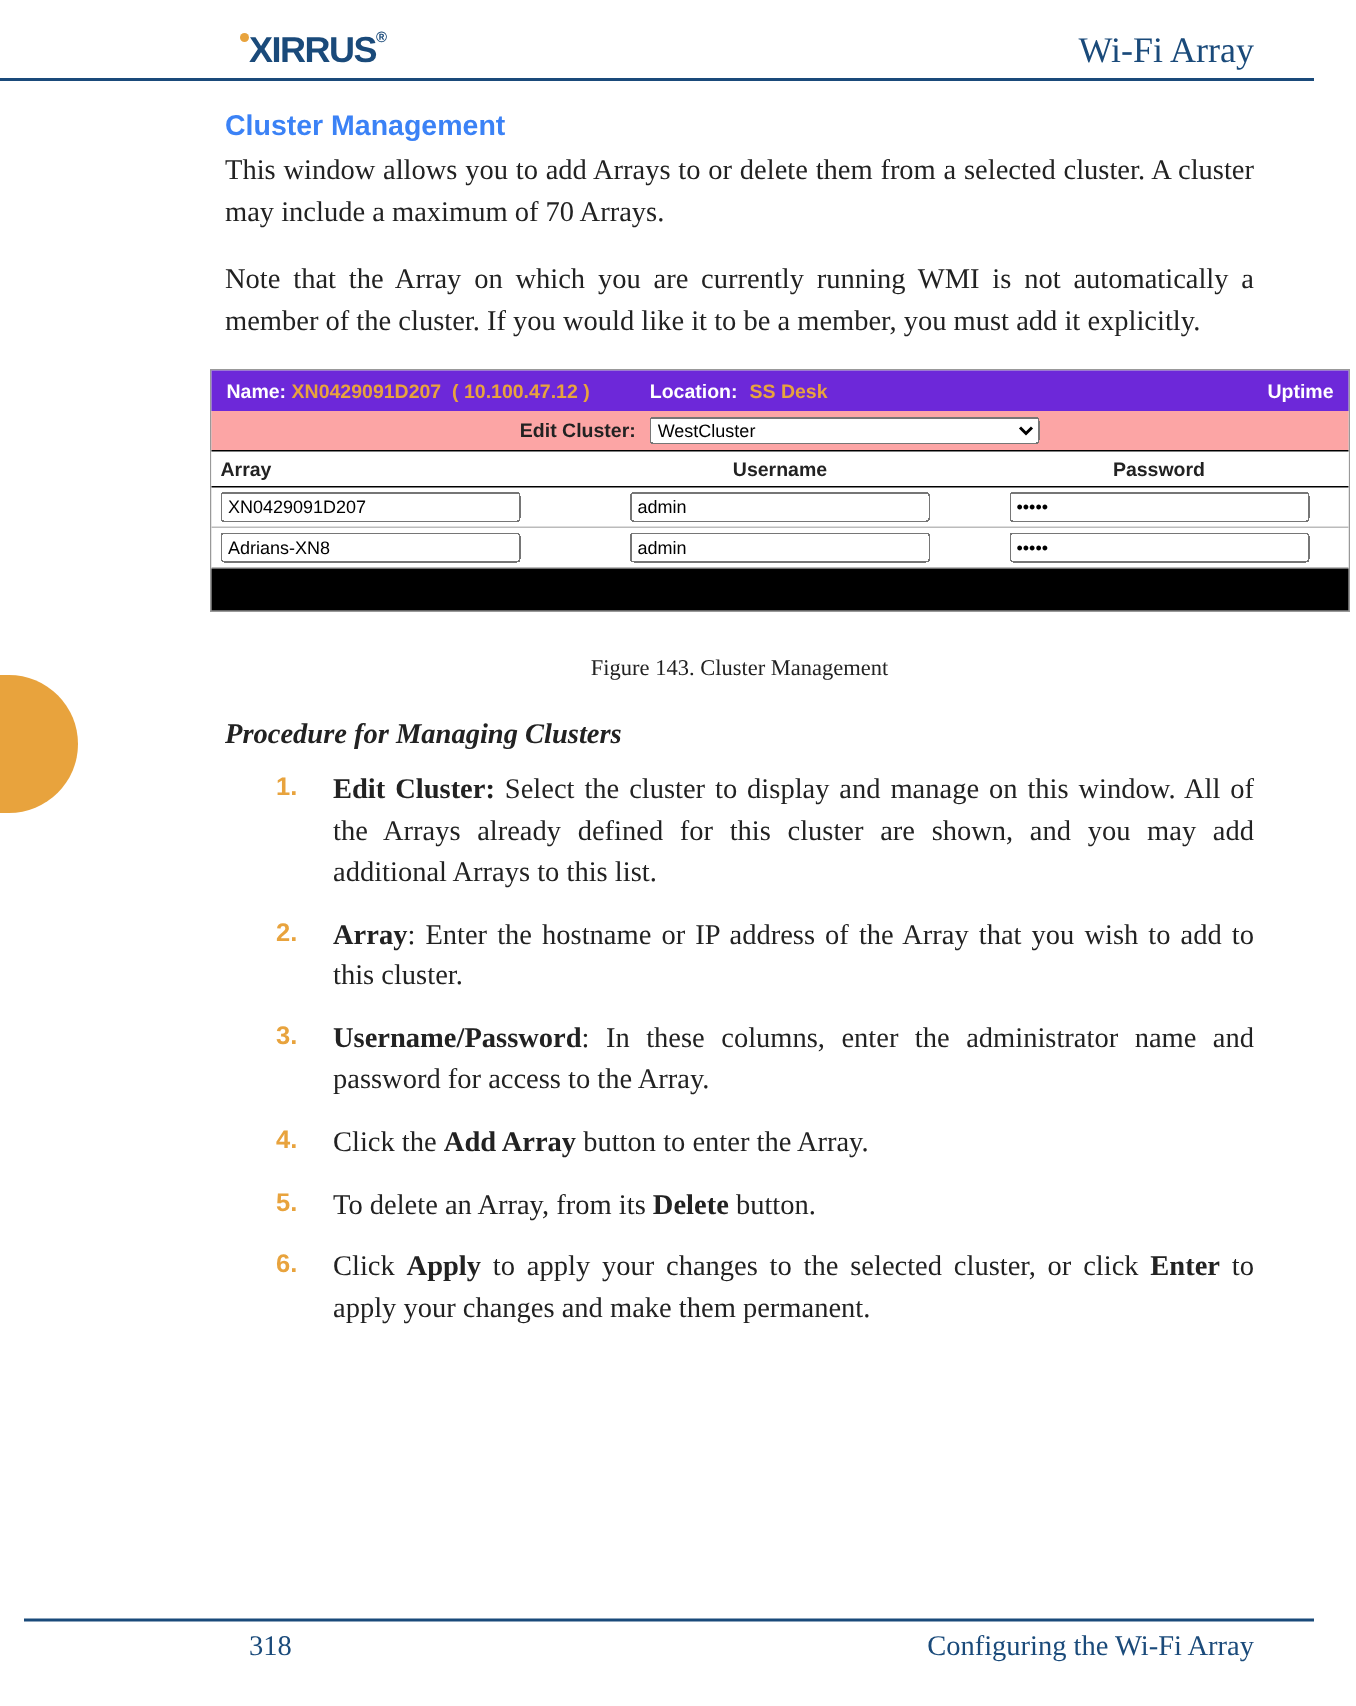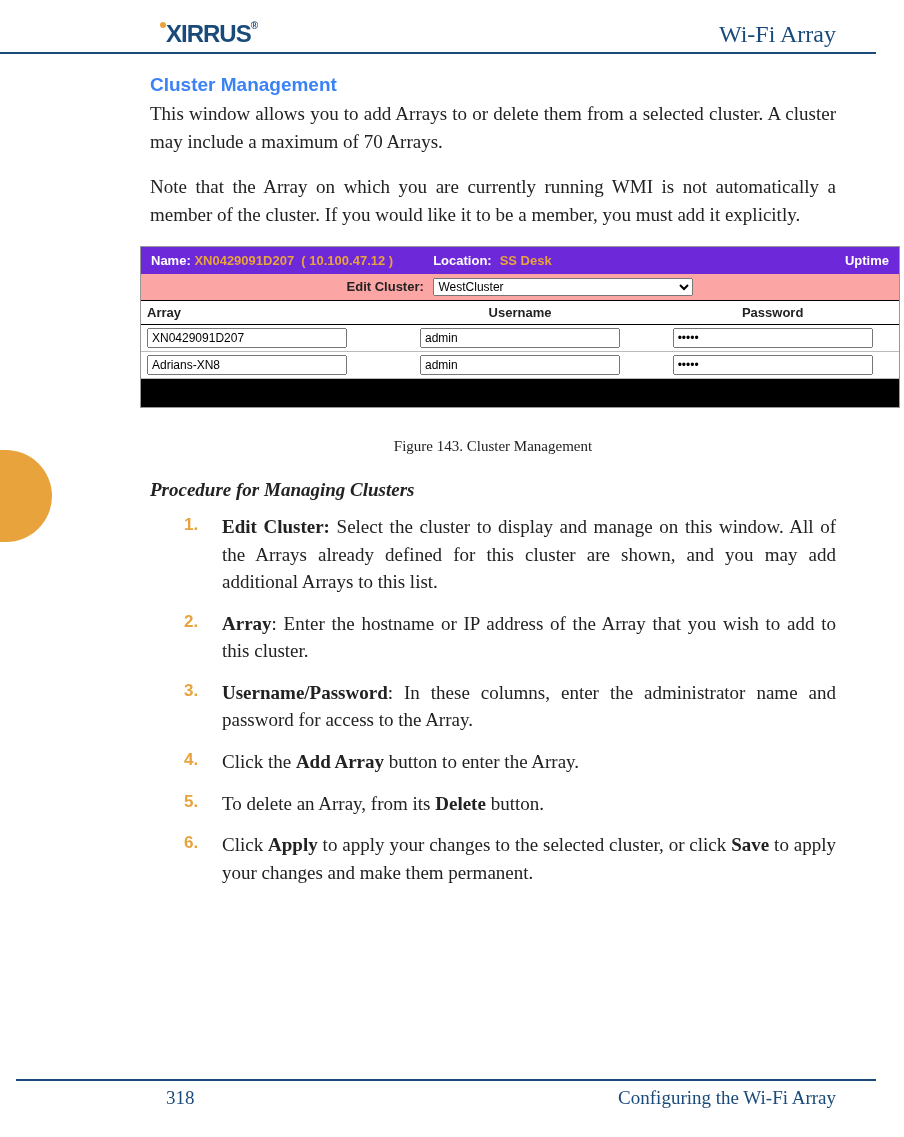--- a/index.html
+++ b/index.html
@@ -239,21 +239,21 @@
       <li>
         <span class="num">4.</span>
         <span>Click the </span><b>Add Array</b><span> button to enter the Array.</span>
       </li>
       <li>
         <span class="num">5.</span>
         <span>To delete an Array, from its </span><b>Delete</b><span> button.</span>
       </li>
       <li>
         <span class="num">6.</span>
-        <span>Click </span><b>Apply</b><span> to apply your changes to the selected cluster, or click </span><b>Save</b><span> to apply your changes and make them permanent.</span>
+        <span>Click </span><b>Apply</b><span> to apply your changes to the selected cluster, or click </span><b>Enter</b><span> to apply your changes and make them permanent.</span>
       </li>
     </ol>
   </div>
 
   <div class="footer">
     <span>318</span>
     <span>Configuring the Wi-Fi Array</span>
   </div>
 </div>
 

